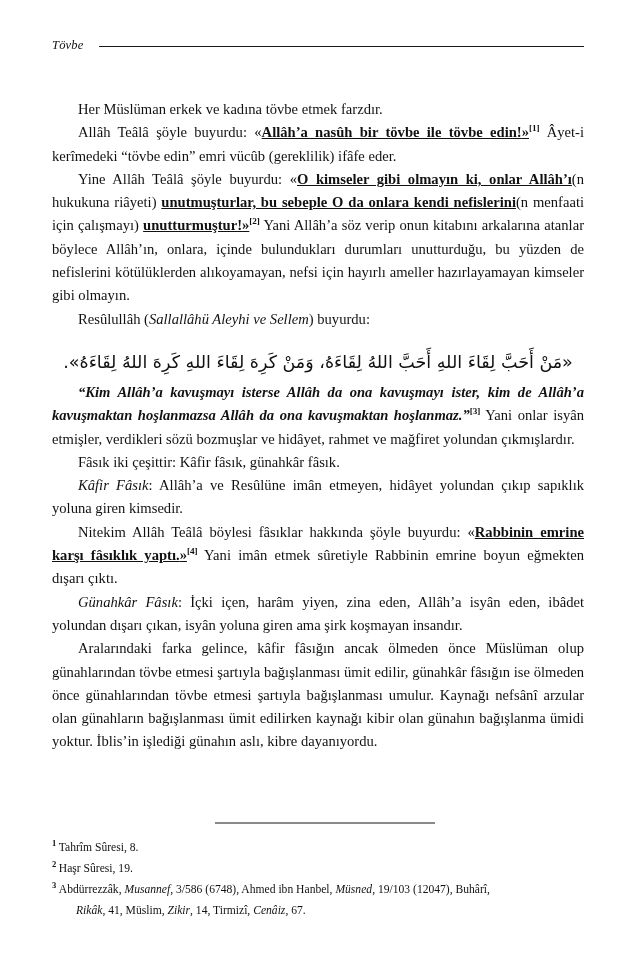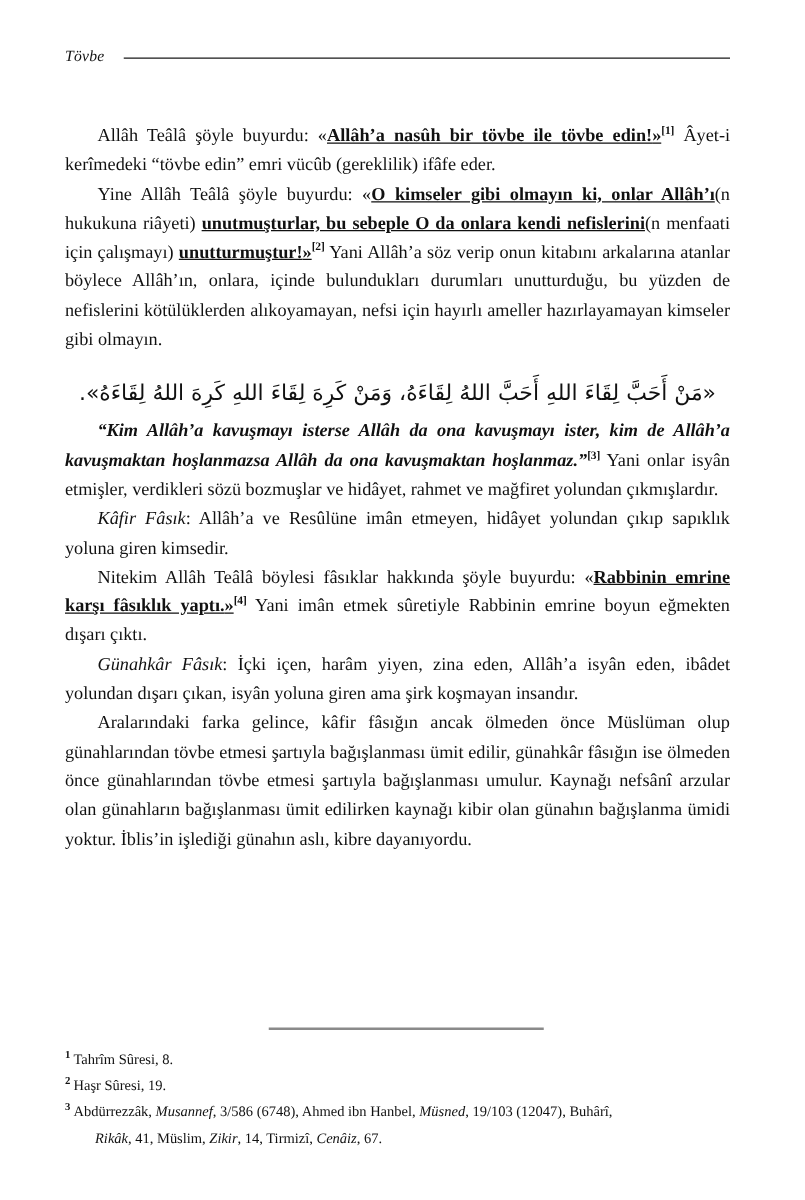--- a/index.html
+++ b/index.html
@@ -145,30 +145,33 @@
 <div class="page">
 
   <div class="running-header">
     <span class="running-header-title">Tövbe</span>
     <span class="running-header-rule"></span>
   </div>
 
 
   <div class="body-col">
 
+    <p class="para"><span>Her Müslüman erkek ve kadına tövbe etmek farzdır.</span></p>
 
     <p class="para"><span>Allâh Teâlâ şöyle buyurdu: «</span><b>Allâh’a nasûh bir tövbe ile tövbe edin!</b><b>»</b><sup class="fn">[1]</sup><span> Âyet-i kerîmedeki “tövbe edin” emri vücûb (gereklilik) ifâfe eder.</span></p>
 
     <p class="para"><span>Yine Allâh Teâlâ şöyle buyurdu: «</span><b>O kimseler gibi olmayın ki, onlar Allâh’ı</b><span>(n hukukuna riâyeti) </span><b>unutmuşturlar, bu sebeple O da onlara kendi nefislerini</b><span>(n menfaati için çalışmayı) </span><b>unutturmuştur!</b><b>»</b><sup class="fn">[2]</sup><span> Yani Allâh’a söz verip onun kitabını arkalarına atanlar böylece Allâh’ın, onlara, içinde bulundukları durumları unutturduğu, bu yüzden de nefislerini kötülüklerden alıkoyamayan, nefsi için hayırlı ameller hazırlayamayan kimseler gibi olmayın.</span></p>
 
+    <p class="para"><span>Resûlullâh (</span><i>Sallallâhü Aleyhi ve Sellem</i><span>) buyurdu:</span></p>
 
     <p class="arabic">«مَنْ أَحَبَّ لِقَاءَ اللهِ أَحَبَّ اللهُ لِقَاءَهُ، وَمَنْ كَرِهَ لِقَاءَ اللهِ كَرِهَ اللهُ لِقَاءَهُ».</p>
 
     <p class="para"><span class="bi">“Kim Allâh’a kavuşmayı isterse Allâh da ona kavuşmayı ister, kim de Allâh’a kavuşmaktan hoşlanmazsa Allâh da ona kavuşmaktan hoşlanmaz.”</span><sup class="fn">[3]</sup><span> Yani onlar isyân etmişler, verdikleri sözü bozmuşlar ve hidâyet, rahmet ve mağfiret yolundan çıkmışlardır.</span></p>
 
+    <p class="para"><span>Fâsık iki çeşittir: Kâfir fâsık, günahkâr fâsık.</span></p>
 
     <p class="para"><i>Kâfir Fâsık</i><span>: Allâh’a ve Resûlüne imân etmeyen, hidâyet yolundan çıkıp sapıklık yoluna giren kimsedir.</span></p>
 
     <p class="para"><span>Nitekim Allâh Teâlâ böylesi fâsıklar hakkında şöyle buyurdu: «</span><b>Rabbinin emrine karşı fâsıklık yaptı.</b><b>»</b><sup class="fn">[4]</sup><span> Yani imân etmek sûretiyle Rabbinin emrine boyun eğmekten dışarı çıktı.</span></p>
 
     <p class="para"><i>Günahkâr Fâsık</i><span>: İçki içen, harâm yiyen, zina eden, Allâh’a isyân eden, ibâdet yolundan dışarı çıkan, isyân yoluna giren ama şirk koşmayan insandır.</span></p>
 
     <p class="para"><span>Aralarındaki farka gelince, kâfir fâsığın ancak ölmeden önce Müslüman olup günahlarından tövbe etmesi şartıyla bağışlanması ümit edilir, günahkâr fâsığın ise ölmeden önce günahlarından tövbe etmesi şartıyla bağışlanması umulur. Kaynağı nefsânî arzular olan günahların bağışlanması ümit edilirken kaynağı kibir olan günahın bağışlanma ümidi yoktur. İblis’in işlediği günahın aslı, kibre dayanıyordu.</span></p>
 
   </div>

